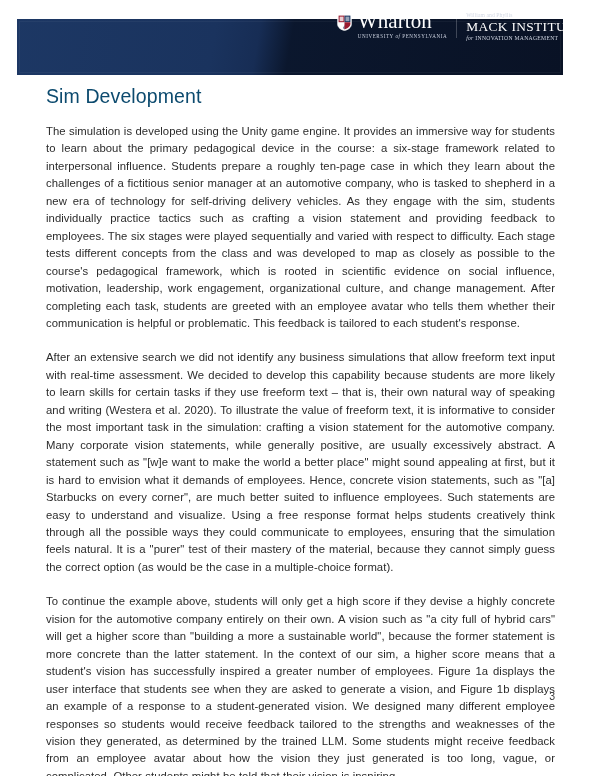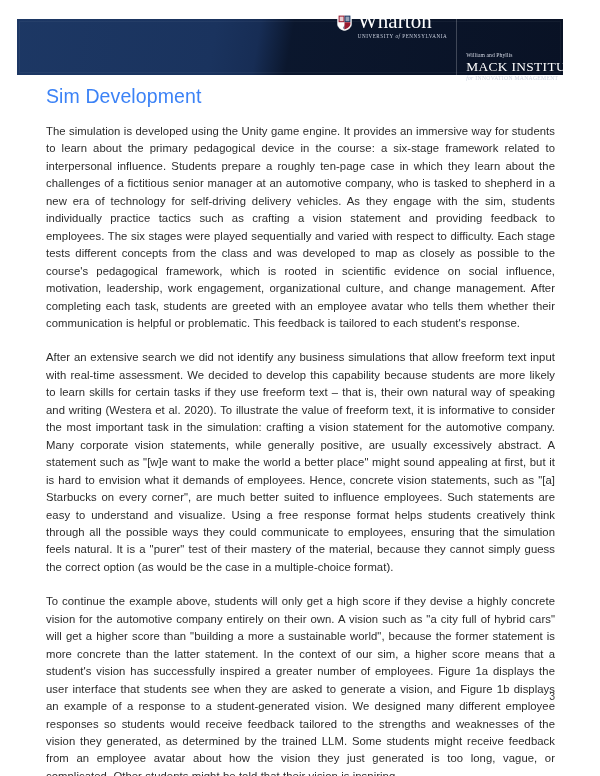--- a/index.html
+++ b/index.html
@@ -118,21 +118,20 @@
     background: rgba(255,255,255,0.22);
     margin: 3px 3px 4px 3px;
   }
 
   .mack-block {
     display: flex;
     flex-direction: column;
     align-items: flex-start;
     line-height: 1;
     padding-top: 1px;
-    margin-top: 40px;
   }
   .mack-top {
     font-family: "Liberation Serif", serif;
     font-size: 5.6px;
     line-height: 7px;
     color: #d2d7e3;
     letter-spacing: 0.1px;
     font-style: normal;
     white-space: nowrap;
   }
@@ -158,21 +157,21 @@
   .content {
     position: absolute;
     left: 46px;
     top: 84px;
     width: 509px;
   }
   .page-title {
     font-family: "Liberation Sans", sans-serif;
     font-size: 19.5px;
     line-height: 24px;
-    color: #3b82f6;
+    color: #0c4a6e;
     font-weight: 400;
     margin: 0 0 11px 0;
     letter-spacing: 0.1px;
   }
   p.body-par {
     font-family: "Liberation Sans", sans-serif;
     font-size: 11.3px;
     line-height: 17.45px;
     color: #2b2b2b;
     text-align: justify;

